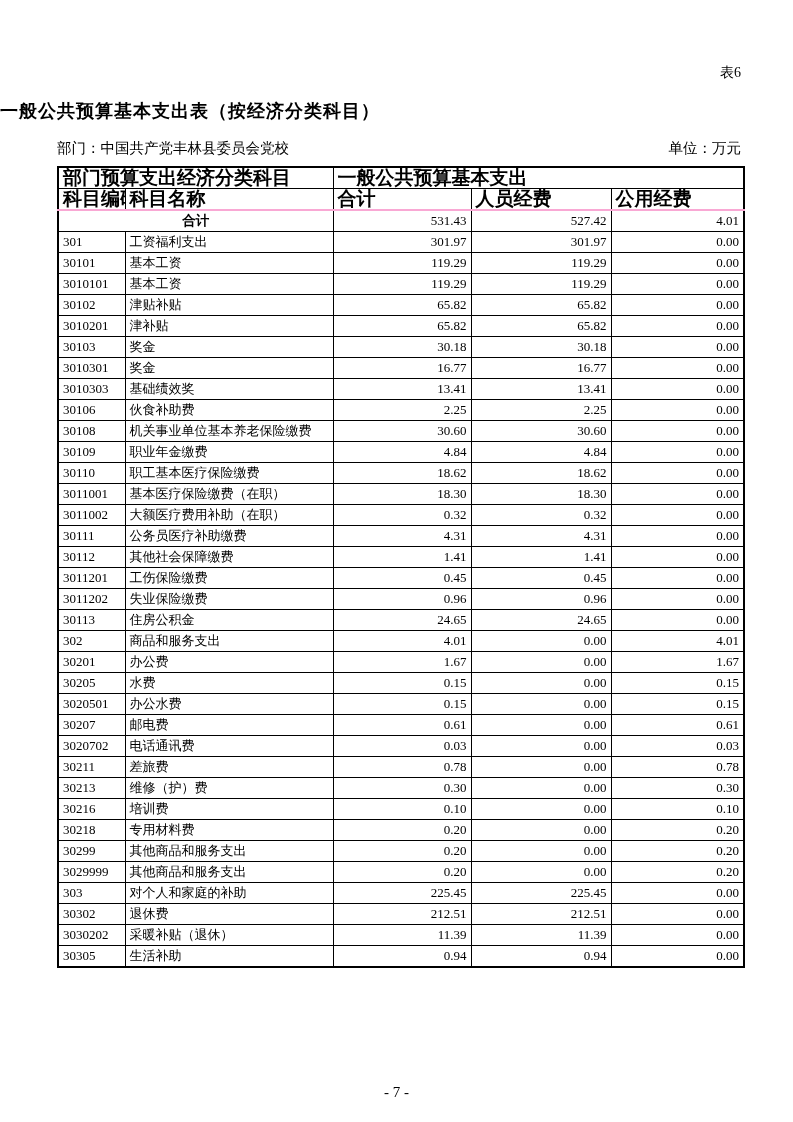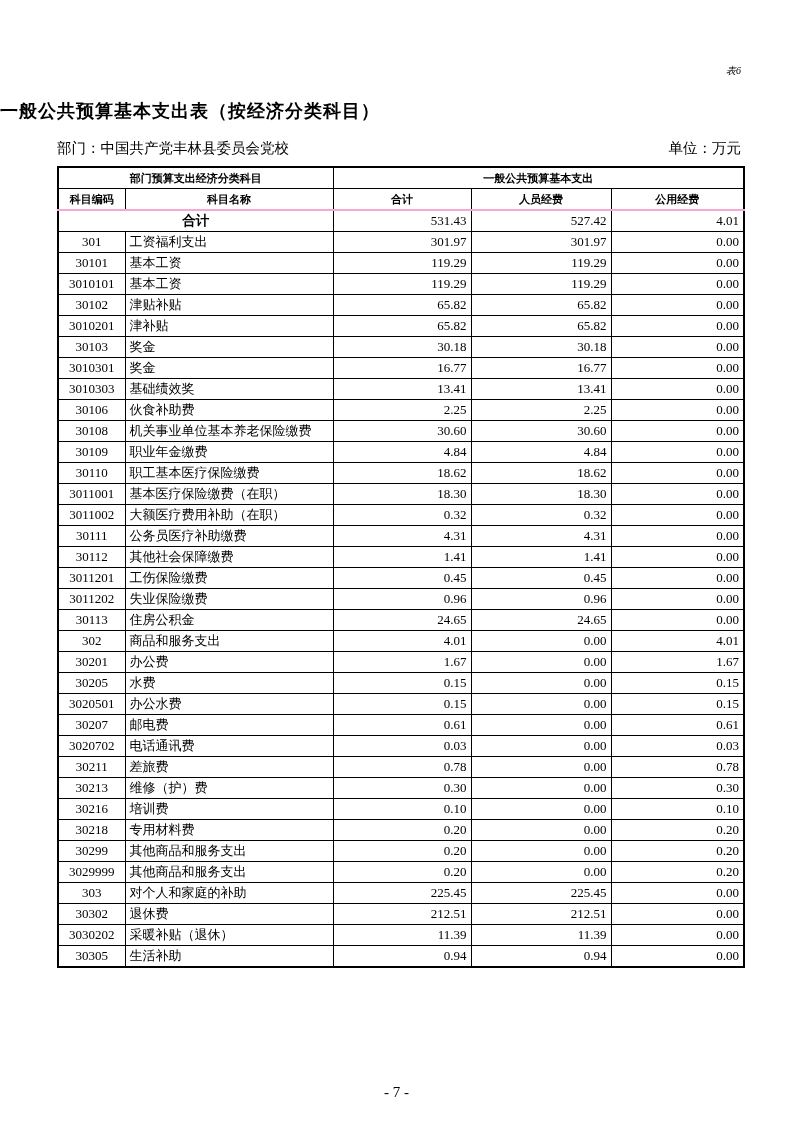--- a/index.html
+++ b/index.html
@@ -11,22 +11,21 @@
     font-family: "Liberation Serif", "DejaVu Serif", serif;
     color: #000000;
     overflow: hidden;
   }
   .page { position: absolute; inset: 0; }
 
   .table-label {
     position: absolute;
     top: 64px;
     right: 52px;
-    font-size: 10px;
-    font-style: italic;
+    font-size: 14px;
   }
   .doc-title {
     position: absolute;
     top: 99px;
     left: 0;
     width: 100%;
     font-size: 18px;
     font-weight: bold;
     letter-spacing: 1px;
   }
@@ -53,32 +52,32 @@
   table.budget th, table.budget td {
     border: 1px solid #000;
     height: 21px;
     line-height: 20px;
     padding: 0 4px;
     overflow: hidden;
     white-space: nowrap;
   }
   table.budget thead th {
     font-weight: bold;
-    text-align: center;
-    font-size: 11px;
+    text-align: left;
+    font-size: 19px;
   }
   table.budget thead tr.sub-header th { border-bottom: 2px solid #f9a8d4; }
   table.budget { border: 2px solid #000; }
   table.budget .col-code  { width: 67px; }
   table.budget .col-name  { width: 208px; }
   table.budget .col-total { width: 138px; }
   table.budget .col-pers  { width: 140px; }
   table.budget .col-publ  { width: 133px; }
 
-  td.code  { text-align: center;  padding-left: 7px; }
+  td.code  { text-align: left;  padding-left: 7px; }
   td.name  { text-align: left;  padding-left: 8px; }
   td.num   { text-align: right; padding-right: 5px; }
   tr.total-row td.merged { text-align: center; font-weight: bold; font-size: 13.5px; }
 
   .page-footer {
     position: absolute;
     top: 1084px;
     left: 0;
     width: 100%;
     text-align: center;

